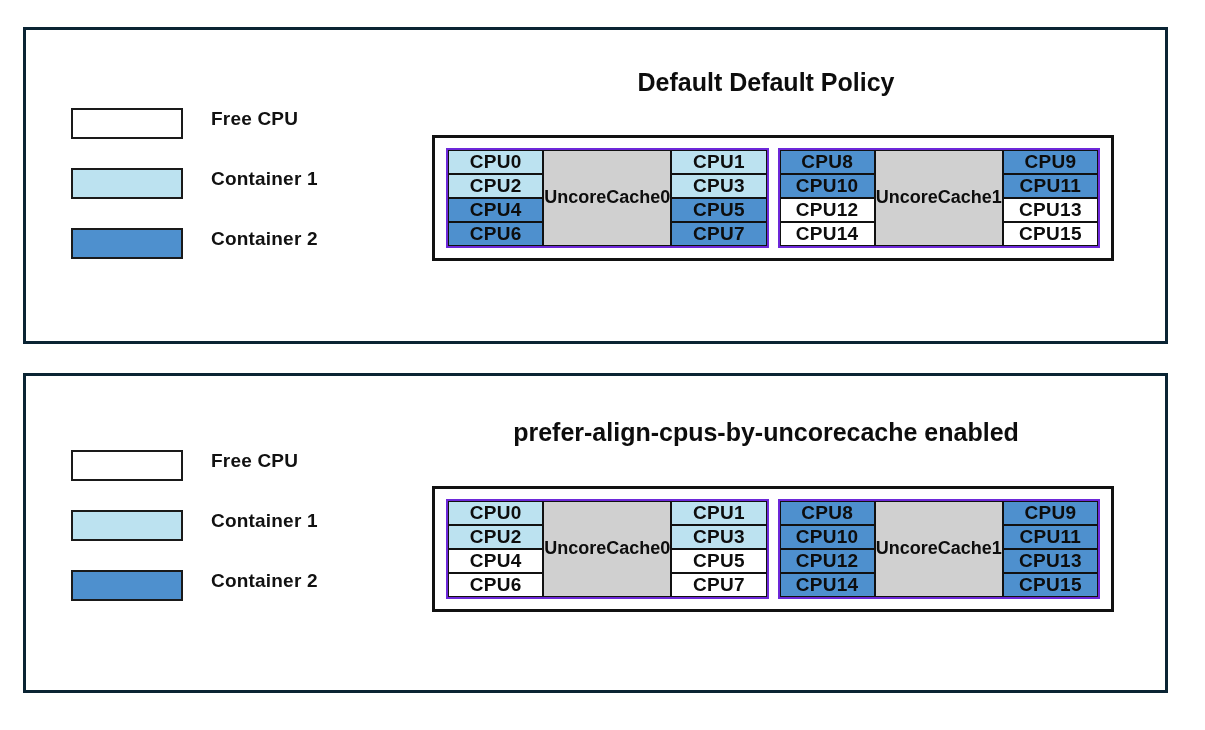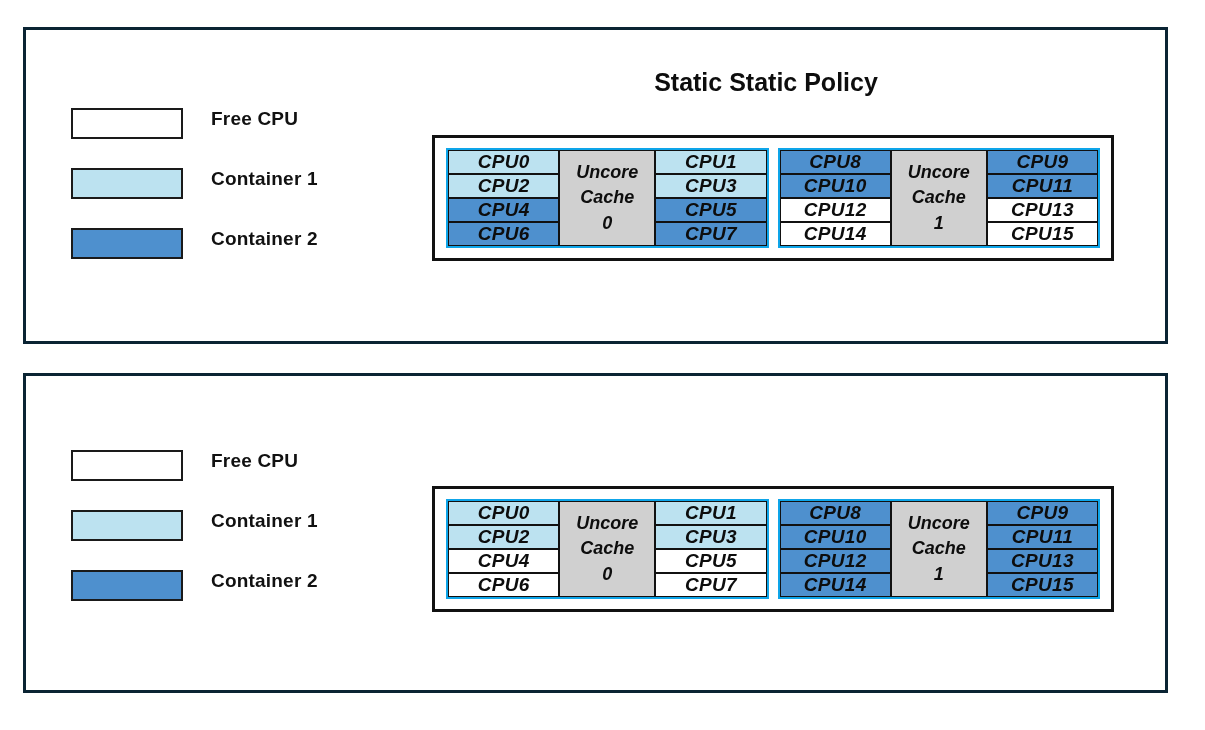--- a/index.html
+++ b/index.html
@@ -78,24 +78,23 @@
     background: #ffffff;
     padding: 10px 11px;
     display: flex;
     gap: 9px;
   }
   #panel-0 .diagram-box { top: 105px; }
   #panel-1 .diagram-box { top: 110px; }
 
   .cache-group {
     display: flex;
-    border: 2px solid #0ea5e9;
+    border: 2px solid #6d28d9;
     box-sizing: border-box;
     flex: 1 1 0;
-    font-style: italic;
   }
 
   .cpu-col {
     display: flex;
     flex-direction: column;
     flex: 1 1 0;
     min-width: 0;
   }
 
   .cpu-cell {
@@ -110,21 +109,21 @@
     font-weight: bold;
     color: #0d0d0d;
     letter-spacing: 0.3px;
   }
 
   .cache-block {
     flex: 0 0 96px;
     border: 1.5px solid #111111;
     box-sizing: border-box;
     display: flex;
-    flex-direction: column;
+    flex-direction: row;
     align-items: center;
     justify-content: center;
     font-size: 18px;
     font-weight: bold;
     color: #0d0d0d;
     line-height: 1.42;
     text-align: center;
   }
 </style>
 </head>
@@ -140,21 +139,21 @@
     <div class="legend-row">
       <span class="legend-swatch" style="background: rgb(188, 226, 240);"></span>
       <span class="legend-label">Container 1</span>
     </div>
     <div class="legend-row">
       <span class="legend-swatch" style="background: rgb(78, 144, 206);"></span>
       <span class="legend-label">Container 2</span>
     </div>
   </div>
 
-  <div class="diagram-title">Static Static Policy</div>
+  <div class="diagram-title">Default Default Policy</div>
 
   <div class="diagram-box">
 
     <div class="cache-group">
       <div class="cpu-col">
         <div class="cpu-cell" style="background: rgb(188, 226, 240);">CPU0</div>
         <div class="cpu-cell" style="background: rgb(188, 226, 240);">CPU2</div>
         <div class="cpu-cell" style="background: rgb(78, 144, 206);">CPU4</div>
         <div class="cpu-cell" style="background: rgb(78, 144, 206);">CPU6</div>
       </div>
@@ -204,20 +203,21 @@
     <div class="legend-row">
       <span class="legend-swatch" style="background: rgb(188, 226, 240);"></span>
       <span class="legend-label">Container 1</span>
     </div>
     <div class="legend-row">
       <span class="legend-swatch" style="background: rgb(78, 144, 206);"></span>
       <span class="legend-label">Container 2</span>
     </div>
   </div>
 
+  <div class="diagram-title">prefer-align-cpus-by-uncorecache enabled</div>
 
   <div class="diagram-box">
 
     <div class="cache-group">
       <div class="cpu-col">
         <div class="cpu-cell" style="background: rgb(188, 226, 240);">CPU0</div>
         <div class="cpu-cell" style="background: rgb(188, 226, 240);">CPU2</div>
         <div class="cpu-cell" style="background: rgb(255, 255, 255);">CPU4</div>
         <div class="cpu-cell" style="background: rgb(255, 255, 255);">CPU6</div>
       </div>

